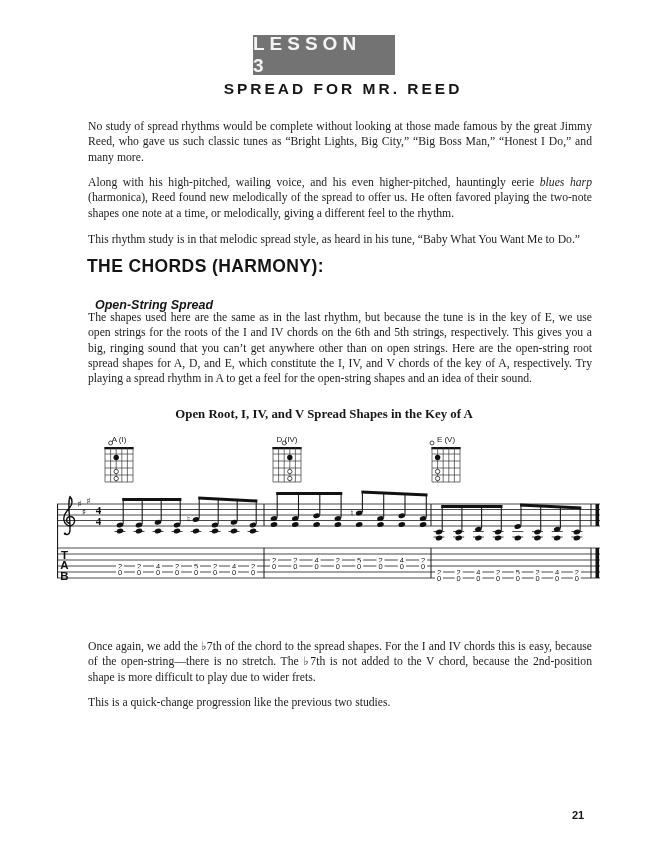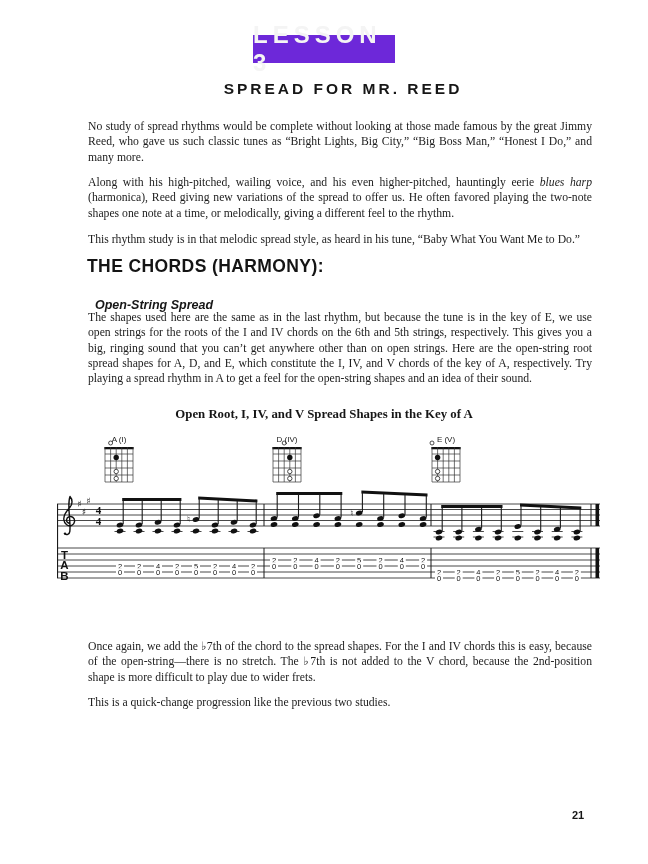--- a/index.html
+++ b/index.html
@@ -2,23 +2,23 @@
 <html><head>
 <meta charset="utf-8">
 <style>
   html,body{margin:0;padding:0;background:#e8e8e8;}
   .page{
     position:relative;width:648px;height:864px;background:#ffffff;
     font-family:"Liberation Serif",serif;color:#1e1e1e;overflow:hidden;
     box-shadow:0 0 4px rgba(0,0,0,.25);
   }
   .badge{
-    position:absolute;left:253px;top:35px;width:142px;height:28px;
-    background:#6d28d9;color:#f4f4f4;
-    font-family:"Liberation Sans",sans-serif;font-weight:bold;font-size:24px;
+    position:absolute;left:253px;top:35px;width:142px;height:40px;
+    background:#737373;color:#f4f4f4;
+    font-family:"Liberation Sans",sans-serif;font-weight:bold;font-size:19px;
     letter-spacing:5px;word-spacing:12px;
     display:flex;align-items:center;justify-content:center;
   }
   .title{
     position:absolute;left:0;top:80px;width:100%;margin:0;text-align:center;
     font-family:"Liberation Sans",sans-serif;font-weight:bold;font-size:15.5px;
     letter-spacing:3px;color:#161616;padding-left:19px;
   }
   .body{
     position:absolute;left:80px;width:504px;margin:8px;
@@ -51,21 +51,21 @@
 </head>
 <body>
 
 <div class="page">
   <div class="badge">
     <span>LESSON 3</span>
   </div>
   <h1 class="title">SPREAD FOR MR. REED</h1>
 
   <p class="body p1">No study of spread rhythms would be complete without looking at those made famous by the great Jimmy Reed, who gave us such classic tunes as “Bright Lights, Big City,” “Big Boss Man,” “Honest I Do,” and many more.</p>
-  <p class="body p2"><span>Along with his high-pitched, wailing voice, and his even higher-pitched, hauntingly eerie </span><i>blues harp</i><span> (harmonica), Reed giving new variations of the spread to offer us. He often favored playing the two-note shapes one note at a time, or melodically, giving a different feel to the rhythm.</span></p>
+  <p class="body p2"><span>Along with his high-pitched, wailing voice, and his even higher-pitched, hauntingly eerie </span><i>blues harp</i><span> (harmonica), Reed found new melodically of the spread to offer us. He often favored playing the two-note shapes one note at a time, or melodically, giving a different feel to the rhythm.</span></p>
   <p class="body p3">This rhythm study is in that melodic spread style, as heard in his tune, “Baby What You Want Me to Do.”</p>
 
   <h2 class="chords-heading">THE CHORDS (HARMONY):</h2>
   <h3 class="sub">Open-String Spread</h3>
   <p class="body chords-body">The shapes used here are the same as in the last rhythm, but because the tune is in the key of E, we use open strings for the roots of the I and IV chords on the 6th and 5th strings, respectively. This gives you a big, ringing sound that you can’t get anywhere other than on open strings. Here are the open-string root spread shapes for A, D, and E, which constitute the I, IV, and V chords of the key of A, respectively. Try playing a spread rhythm in A to get a feel for the open-string shapes and an idea of their sound.</p>
 
   <div class="caption">Open Root, I, IV, and V Spread Shapes in the Key of A</div>
 
   <div id="diagram-layer">
       <svg class="diagram-svg" width="40" height="56" viewBox="0 0 40 56" style="left:100px; top:433px;">

